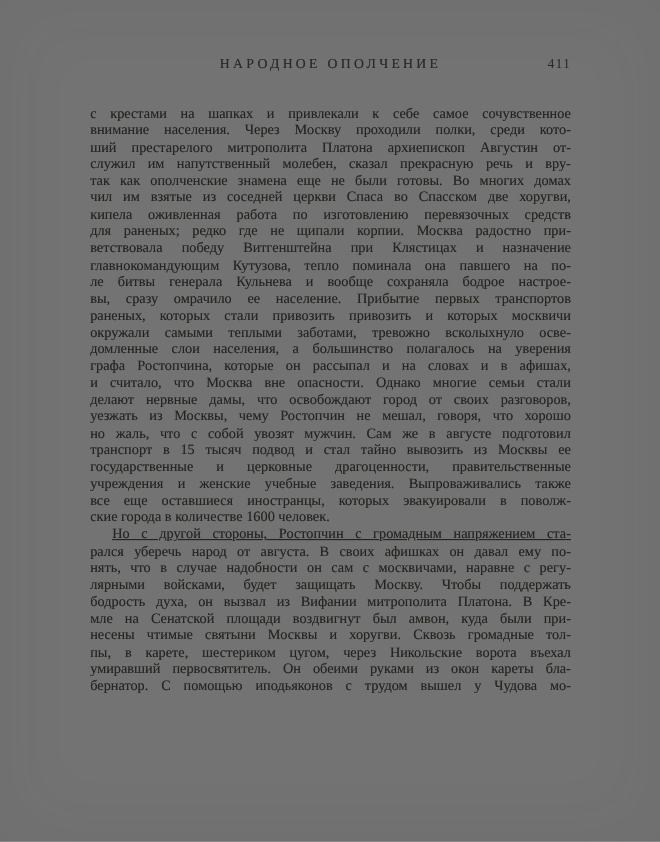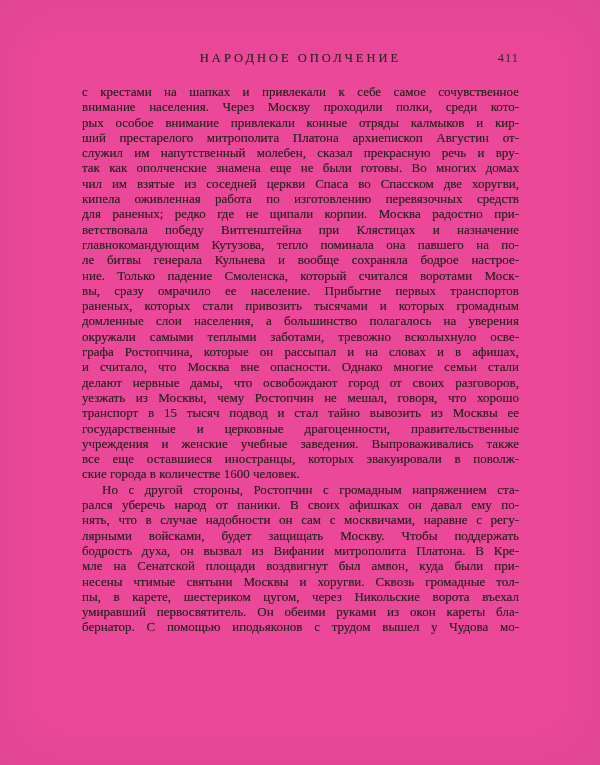--- a/index.html
+++ b/index.html
@@ -6,21 +6,21 @@
   body {
     width: 600px; height: 765px;
     background: #dcdcda;
     font-family: "Liberation Serif", "DejaVu Serif", serif;
     color: #262420;
     overflow: hidden;
   }
   .page {
     position: relative;
     width: 600px; height: 765px;
-    background: #ec4899;
+    background: #737373;
     box-shadow: inset 0 0 70px rgba(60,58,52,0.07);
   }
   .running-head {
     position: absolute;
     top: 51px; left: 82px; width: 437px; height: 16px;
   }
   .running-title {
     display: block;
     text-align: center;
     font-size: 12.5px;
@@ -30,74 +30,74 @@
   }
   .page-number {
     position: absolute;
     top: 0; right: 0;
     font-size: 12.5px;
     letter-spacing: 1px;
     color: #2b2925;
   }
   .text-block {
     position: absolute;
-    top: 84px; left: 82px; width: 437px;
+    top: 95px; left: 82px; width: 437px;
     font-size: 13px;
     line-height: 15.3px;
     text-shadow: 0 0 0.5px rgba(38,36,32,0.5);
   }
   .line {
     text-align: justify;
     text-align-last: justify;
     white-space: normal;
   }
   .line.no-justify {
     text-align-last: left;
   }
   .line.indent {
     text-indent: 20px;
+    text-decoration: underline;
   }
 </style>
 </head>
 <body>
 
 <div class="page">
   <div class="running-head">
     <span class="running-title">НАРОДНОЕ ОПОЛЧЕНИЕ</span>
     <span class="page-number">411</span>
   </div>
   <div class="text-block">
       <div class="line">с крестами на шапках и привлекали к себе самое сочувственное</div>
       <div class="line">внимание населения. Через Москву проходили полки, среди кото-</div>
-      <div class="line">рых особое внимание привлекали конные отряды калмыков и кир-</div>
       <div class="line">ший престарелого митрополита Платона архиепископ Августин от-</div>
       <div class="line">служил им напутственный молебен, сказал прекрасную речь и вру-</div>
       <div class="line">так как ополченские знамена еще не были готовы. Во многих домах</div>
       <div class="line">чил им взятые из соседней церкви Спаса во Спасском две хоругви,</div>
       <div class="line">кипела оживленная работа по изготовлению перевязочных средств</div>
       <div class="line">для раненых; редко где не щипали корпии. Москва радостно при-</div>
       <div class="line">ветствовала победу Витгенштейна при Клястицах и назначение</div>
       <div class="line">главнокомандующим Кутузова, тепло поминала она павшего на по-</div>
       <div class="line">ле битвы генерала Кульнева и вообще сохраняла бодрое настрое-</div>
-      <div class="line">ние. Только падение Смоленска, который считался воротами Моск-</div>
       <div class="line">вы, сразу омрачило ее население. Прибытие первых транспортов</div>
-      <div class="line">раненых, которых стали привозить тысячами и которых громадным</div>
+      <div class="line">раненых, которых стали привозить привозить и которых москвичи</div>
+      <div class="line">окружали самыми теплыми заботами, тревожно всколыхнуло осве-</div>
       <div class="line">домленные слои населения, а большинство полагалось на уверения</div>
-      <div class="line">окружали самыми теплыми заботами, тревожно всколыхнуло осве-</div>
       <div class="line">графа Ростопчина, которые он рассыпал и на словах и в афишах,</div>
       <div class="line">и считало, что Москва вне опасности. Однако многие семьи стали</div>
       <div class="line">делают нервные дамы, что освобождают город от своих разговоров,</div>
       <div class="line">уезжать из Москвы, чему Ростопчин не мешал, говоря, что хорошо</div>
+      <div class="line">но жаль, что с собой увозят мужчин. Сам же в августе подготовил</div>
       <div class="line">транспорт в 15 тысяч подвод и стал тайно вывозить из Москвы ее</div>
       <div class="line">государственные и церковные драгоценности, правительственные</div>
       <div class="line">учреждения и женские учебные заведения. Выпроваживались также</div>
       <div class="line">все еще оставшиеся иностранцы, которых эвакуировали в поволж-</div>
       <div class="line no-justify">ские города в количестве 1600 человек.</div>
       <div class="line indent">Но с другой стороны, Ростопчин с громадным напряжением ста-</div>
-      <div class="line">рался уберечь народ от паники. В своих афишках он давал ему по-</div>
+      <div class="line">рался уберечь народ от августа. В своих афишках он давал ему по-</div>
       <div class="line">нять, что в случае надобности он сам с москвичами, наравне с регу-</div>
       <div class="line">лярными войсками, будет защищать Москву. Чтобы поддержать</div>
       <div class="line">бодрость духа, он вызвал из Вифании митрополита Платона. В Кре-</div>
       <div class="line">мле на Сенатской площади воздвигнут был амвон, куда были при-</div>
       <div class="line">несены чтимые святыни Москвы и хоругви. Сквозь громадные тол-</div>
       <div class="line">пы, в карете, шестериком цугом, через Никольские ворота въехал</div>
       <div class="line">умиравший первосвятитель. Он обеими руками из окон кареты бла-</div>
       <div class="line">бернатор. С помощью иподьяконов с трудом вышел у Чудова мо-</div>
     </div>
 </div>

